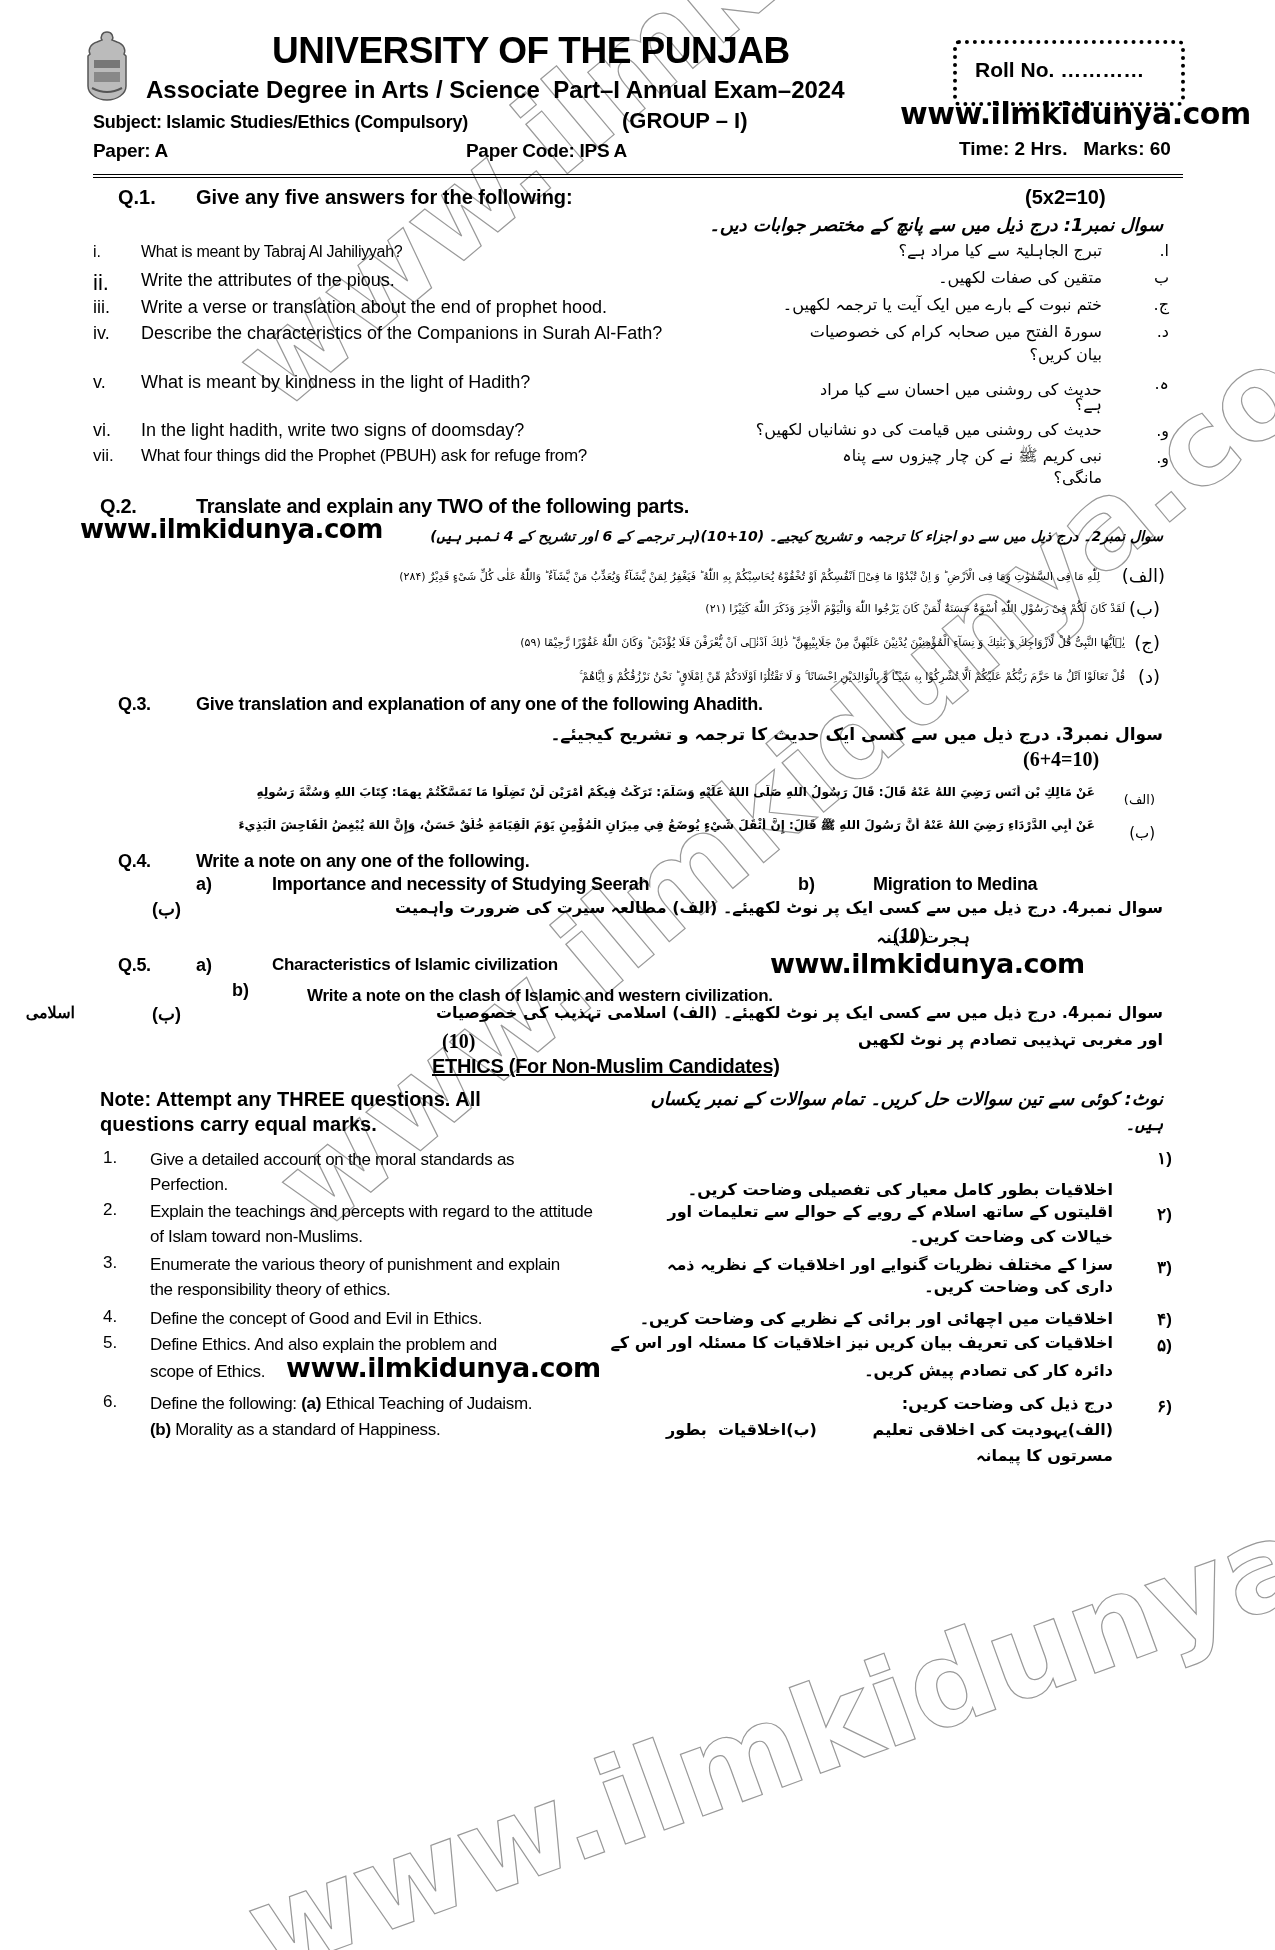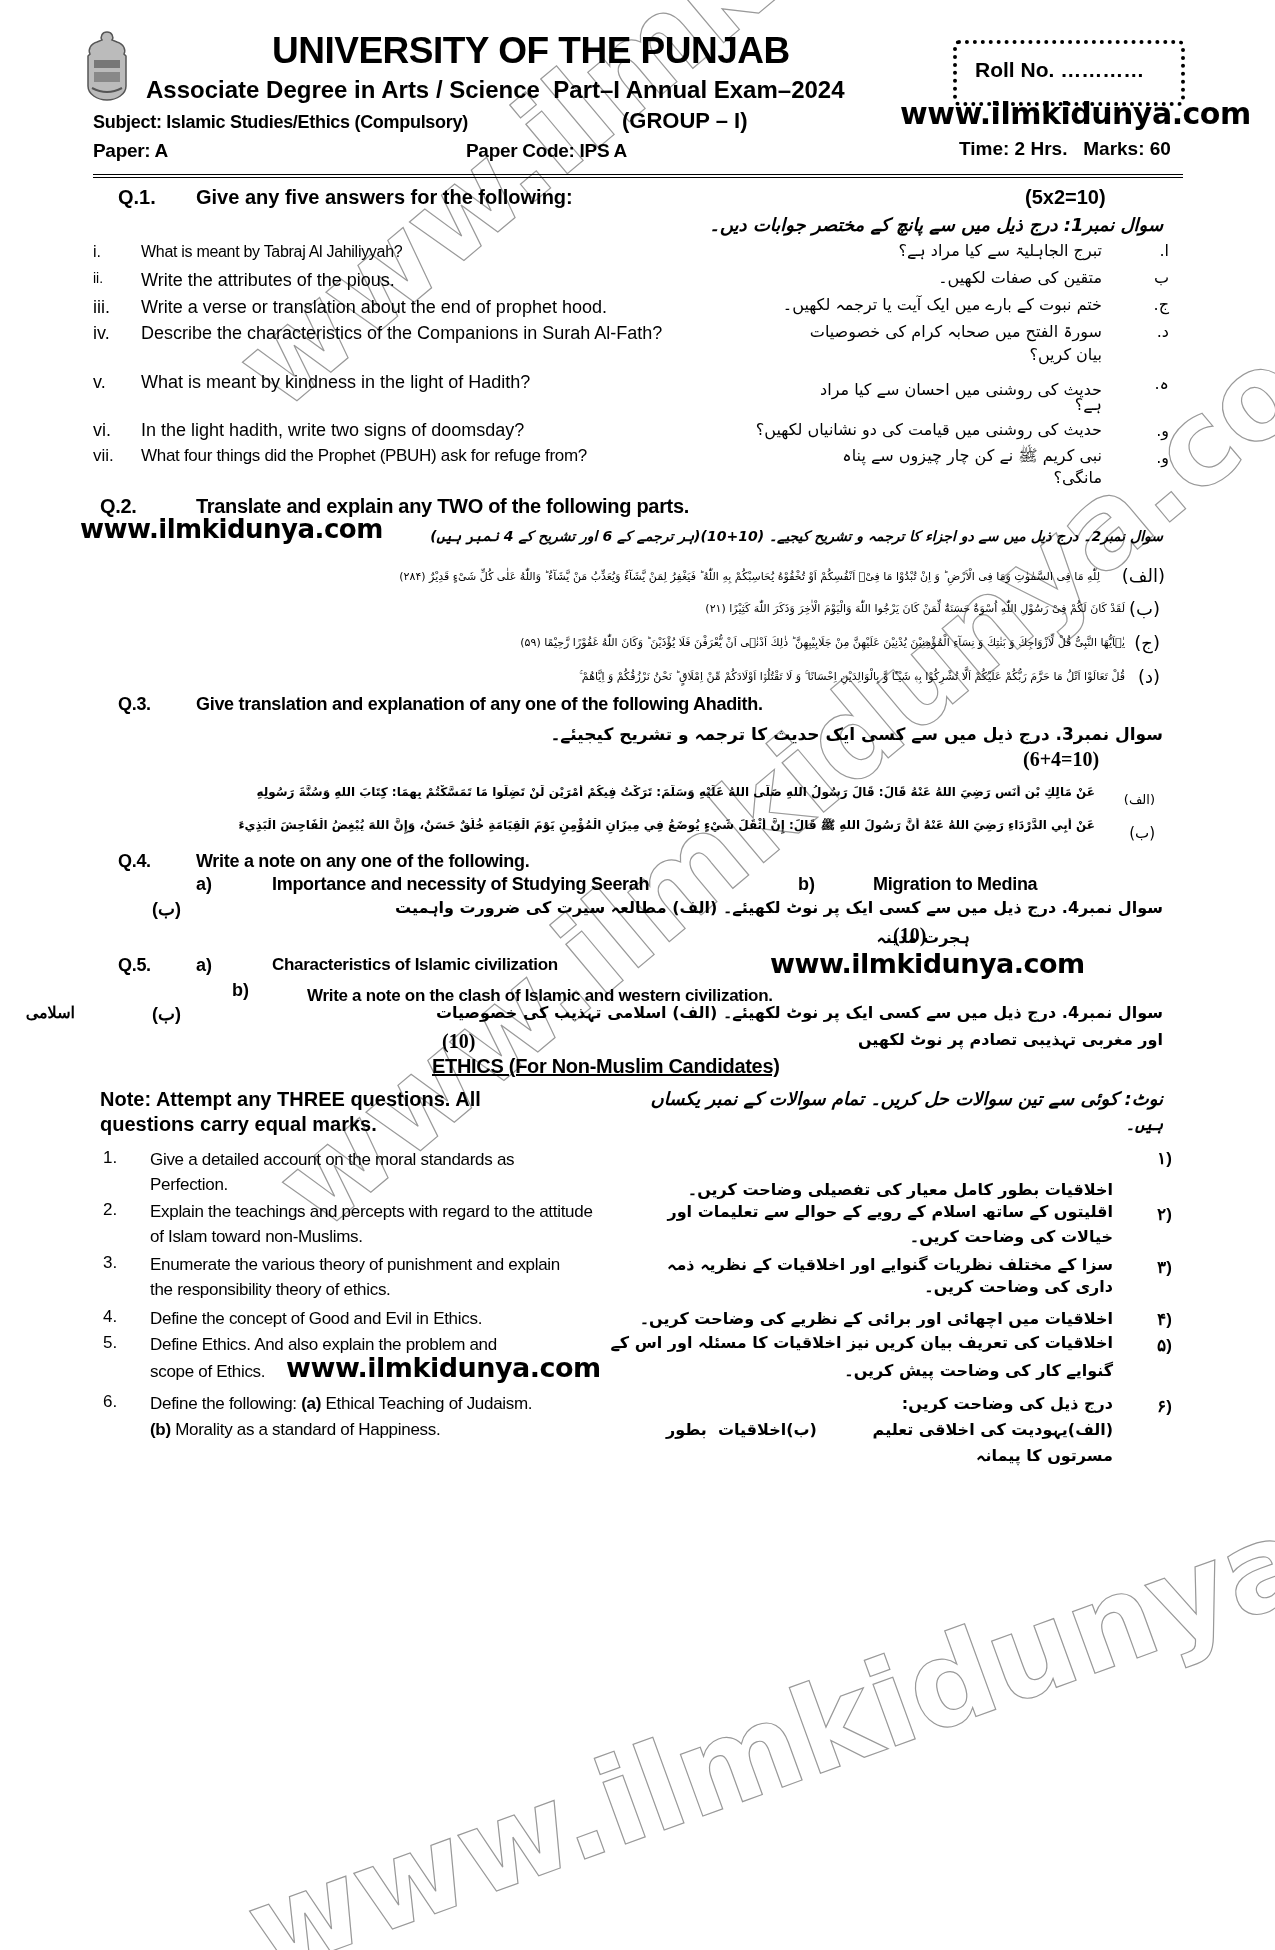--- a/index.html
+++ b/index.html
@@ -52,21 +52,21 @@
 <div class="abs b" style="left:1025px; top:186px; font-size:20px;">(5x2=10)</div>
 <div class="abs rtl b" style="right:112px; top:214px; font-size:18px; font-style:italic;">سوال نمبر1:     درج ذیل میں سے پانچ کے مختصر جوابات دیں۔</div>
 
 <div>
 
   <div class="abs" style="left:93px; top:243px; font-size:16px;">i.</div>
   <div class="abs narrow" style="left:141px; top:243px; font-size:16px;">What is meant by Tabraj Al Jahiliyyah?</div>
   <div class="abs rtl" style="right:173px; top:241px; font-size:16px;">تبرج الجاہلیۃ سے کیا مراد ہے؟</div>
   <div class="abs rtl" style="right:106px; top:241px; font-size:16px;">ا.</div>
 
-  <div class="abs" style="left:93px; top:270px; font-size:14px;">ii.</div>
+  <div class="abs" style="left:93px; top:270px; font-size:22px;">ii.</div>
   <div class="abs" style="left:141px; top:270px; font-size:18px;">Write the attributes of the pious.</div>
   <div class="abs rtl" style="right:173px; top:268px; font-size:16px;">متقین کی صفات لکھیں۔</div>
   <div class="abs rtl" style="right:106px; top:268px; font-size:16px;">ب</div>
 
   <div class="abs" style="left:93px; top:297px; font-size:18px;">iii.</div>
   <div class="abs" style="left:141px; top:297px; font-size:18px;">Write a verse or translation about the end of prophet hood.</div>
   <div class="abs rtl" style="right:173px; top:295px; font-size:16px;">ختم نبوت  کے بارے میں ایک آیت یا ترجمہ لکھیں۔</div>
   <div class="abs rtl" style="right:106px; top:295px; font-size:16px;">ج.</div>
 
   <div class="abs" style="left:93px; top:323px; font-size:18px;">iv.</div>
@@ -174,21 +174,21 @@
   <div class="abs" style="left:103px; top:1307px; font-size:17px;">4.</div>
   <div class="abs narrow" style="left:150px; top:1309px; font-size:17px;">Define the concept of Good and Evil in Ethics.</div>
   <div class="abs rtl b" style="right:162px; top:1309px; font-size:16px;">اخلاقیات میں اچھائی اور برائی کے نظریے کی وضاحت کریں۔</div>
   <div class="abs b" style="left:1157px; top:1309px; font-size:17px; direction:rtl;">(۴</div>
 
   <div class="abs" style="left:103px; top:1333px; font-size:17px;">5.</div>
   <div class="abs narrow" style="left:150px; top:1335px; font-size:17px;">Define Ethics. And also explain the problem and</div>
   <div class="abs narrow" style="left:150px; top:1362px; font-size:17px;">scope of Ethics.</div>
   <div class="abs b" style="left:286px; top:1352px; font-size:27px; font-family:'DejaVu Sans', sans-serif; letter-spacing:-0.5px;">www.ilmkidunya.com</div>
   <div class="abs rtl b" style="right:162px; top:1333px; font-size:16px;">اخلاقیات کی تعریف بیان کریں نیز اخلاقیات کا مسئلہ اور اس کے</div>
-  <div class="abs rtl b" style="right:162px; top:1361px; font-size:16px;">گنوایے کار کی وضاحت پیش کریں۔</div>
+  <div class="abs rtl b" style="right:162px; top:1361px; font-size:16px;">دائرہ کار کی تصادم پیش کریں۔</div>
   <div class="abs b" style="left:1157px; top:1335px; font-size:17px; direction:rtl;">(۵</div>
 
   <div class="abs" style="left:103px; top:1392px; font-size:17px;">6.</div>
   <div class="abs narrow" style="left:150px; top:1394px; font-size:17px;">
     <span>Define the following: </span><span class="b">(a)</span><span> Ethical Teaching of Judaism.</span>
   </div>
   <div class="abs narrow" style="left:150px; top:1420px; font-size:17px;">
     <span class="b">(b)</span><span> Morality as a standard of Happiness.</span>
   </div>
   <div class="abs rtl b" style="right:162px; top:1394px; font-size:16px;">درج ذیل کی وضاحت کریں:</div>

